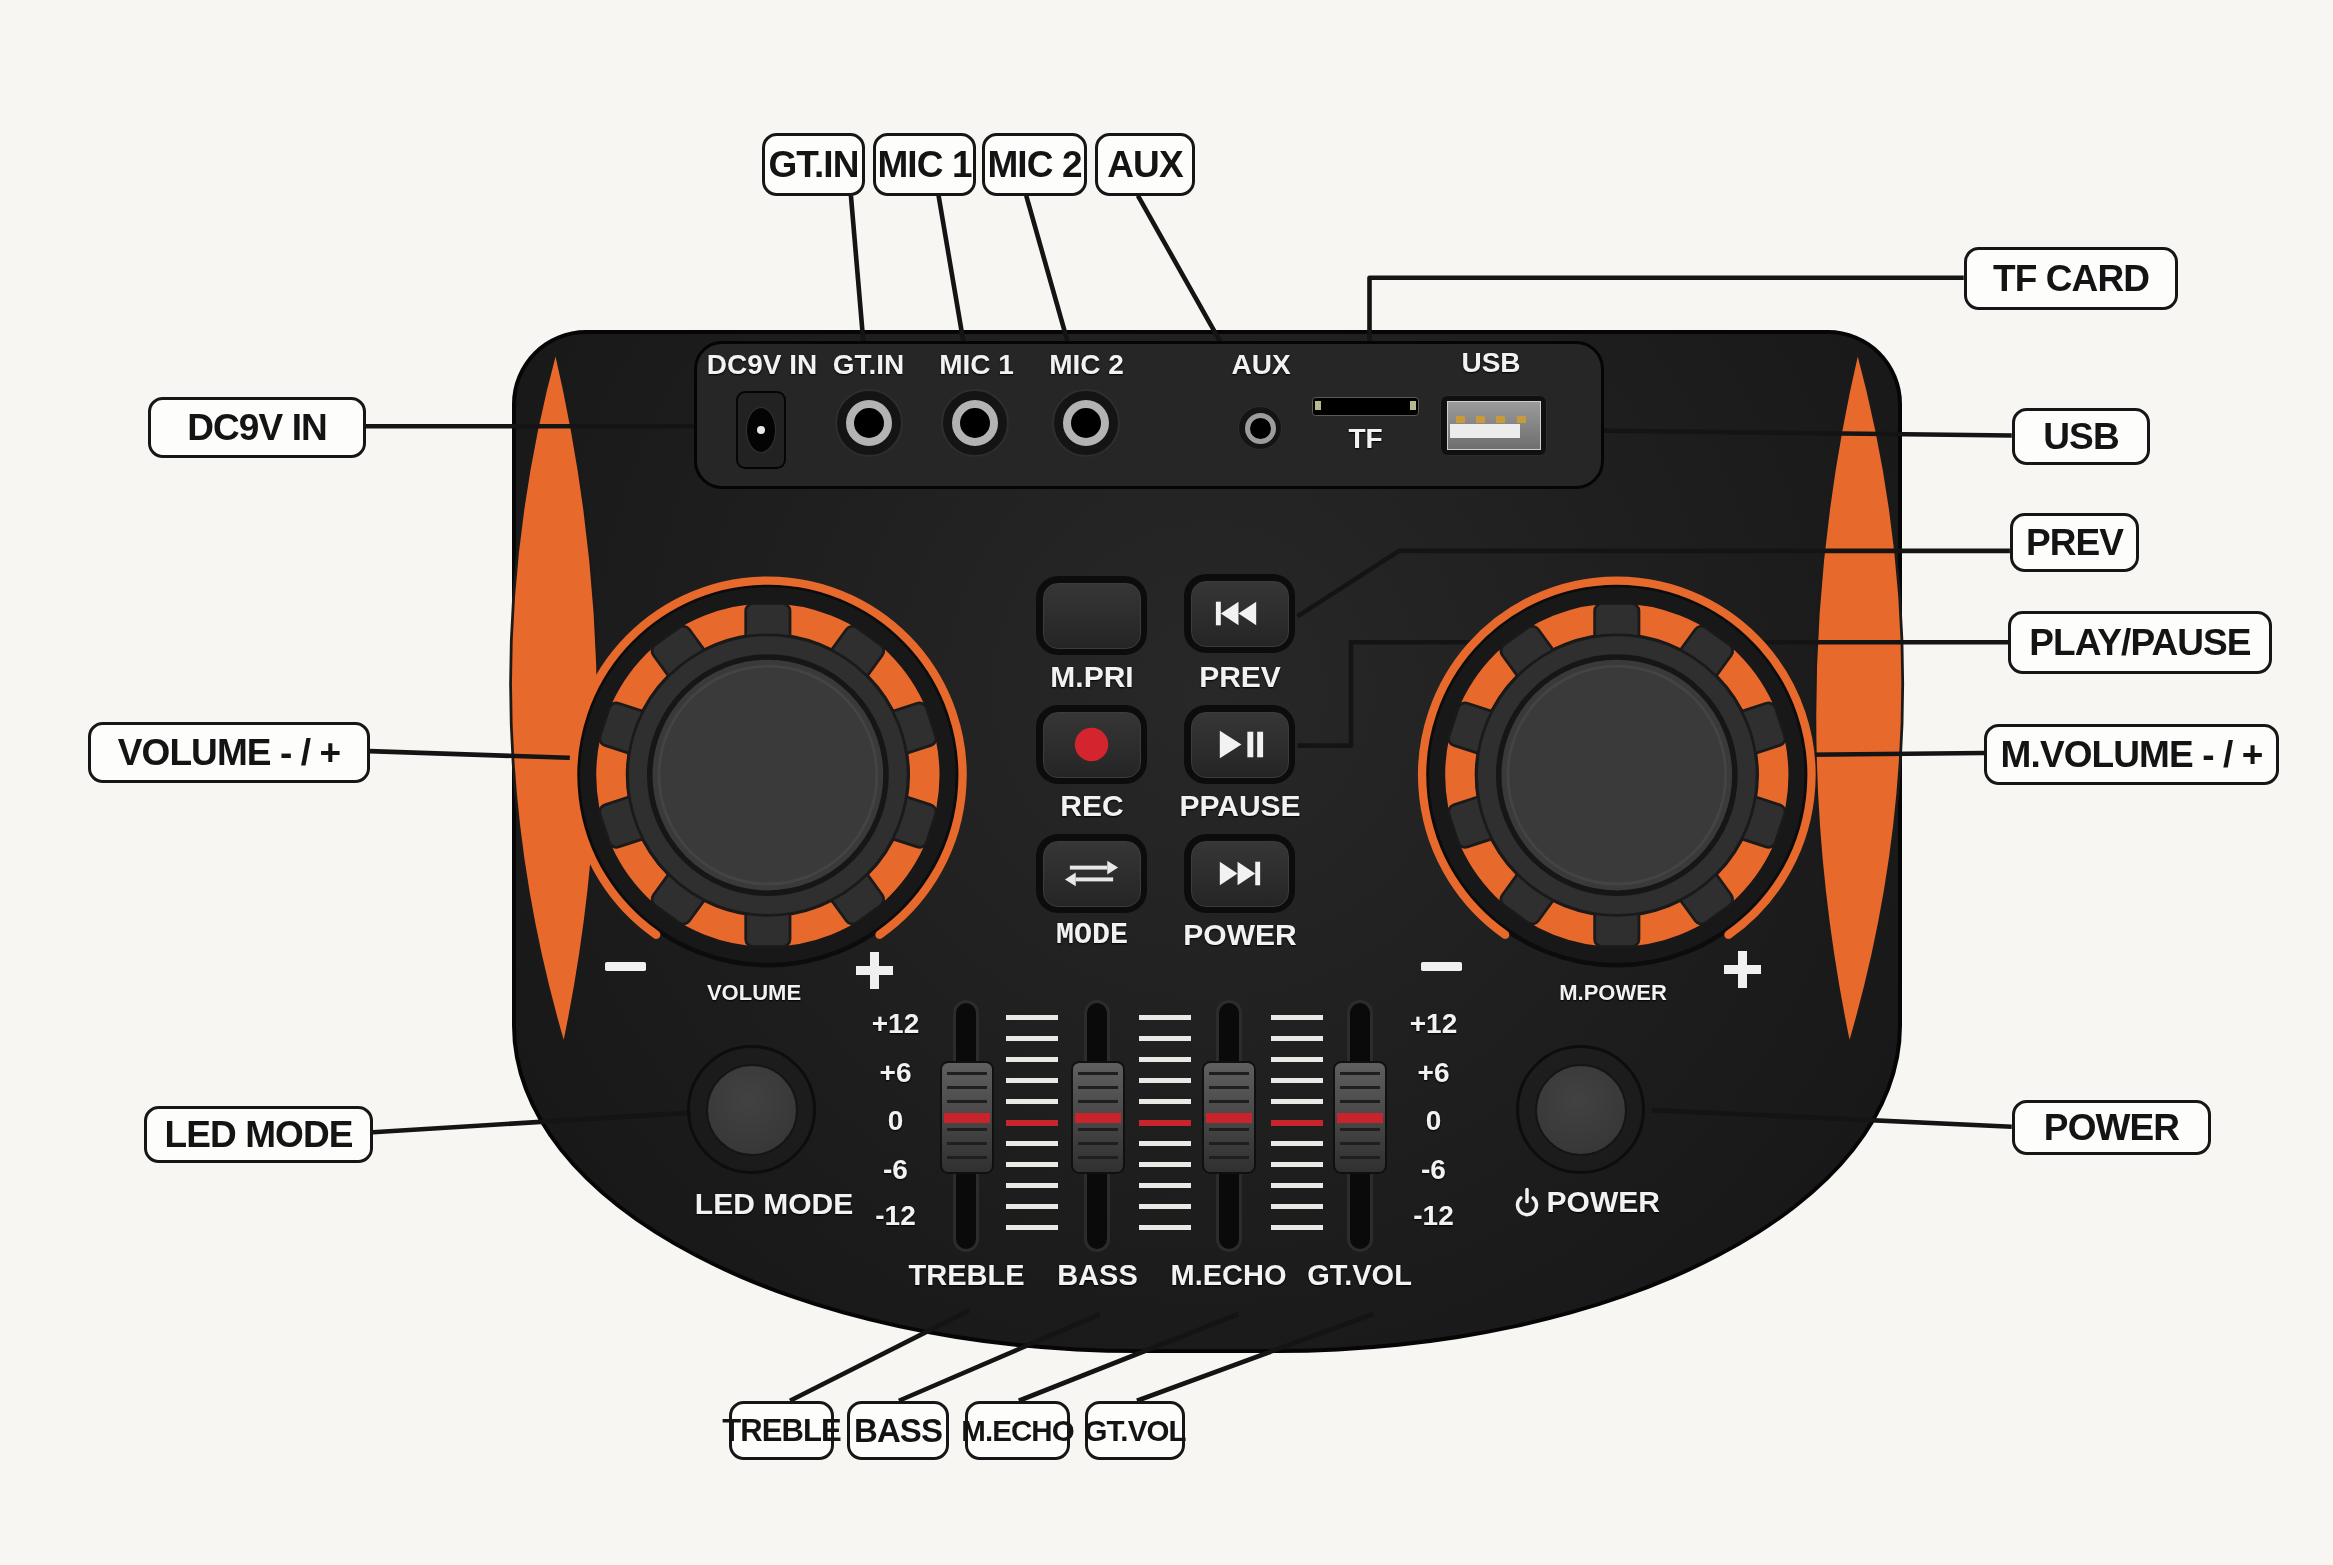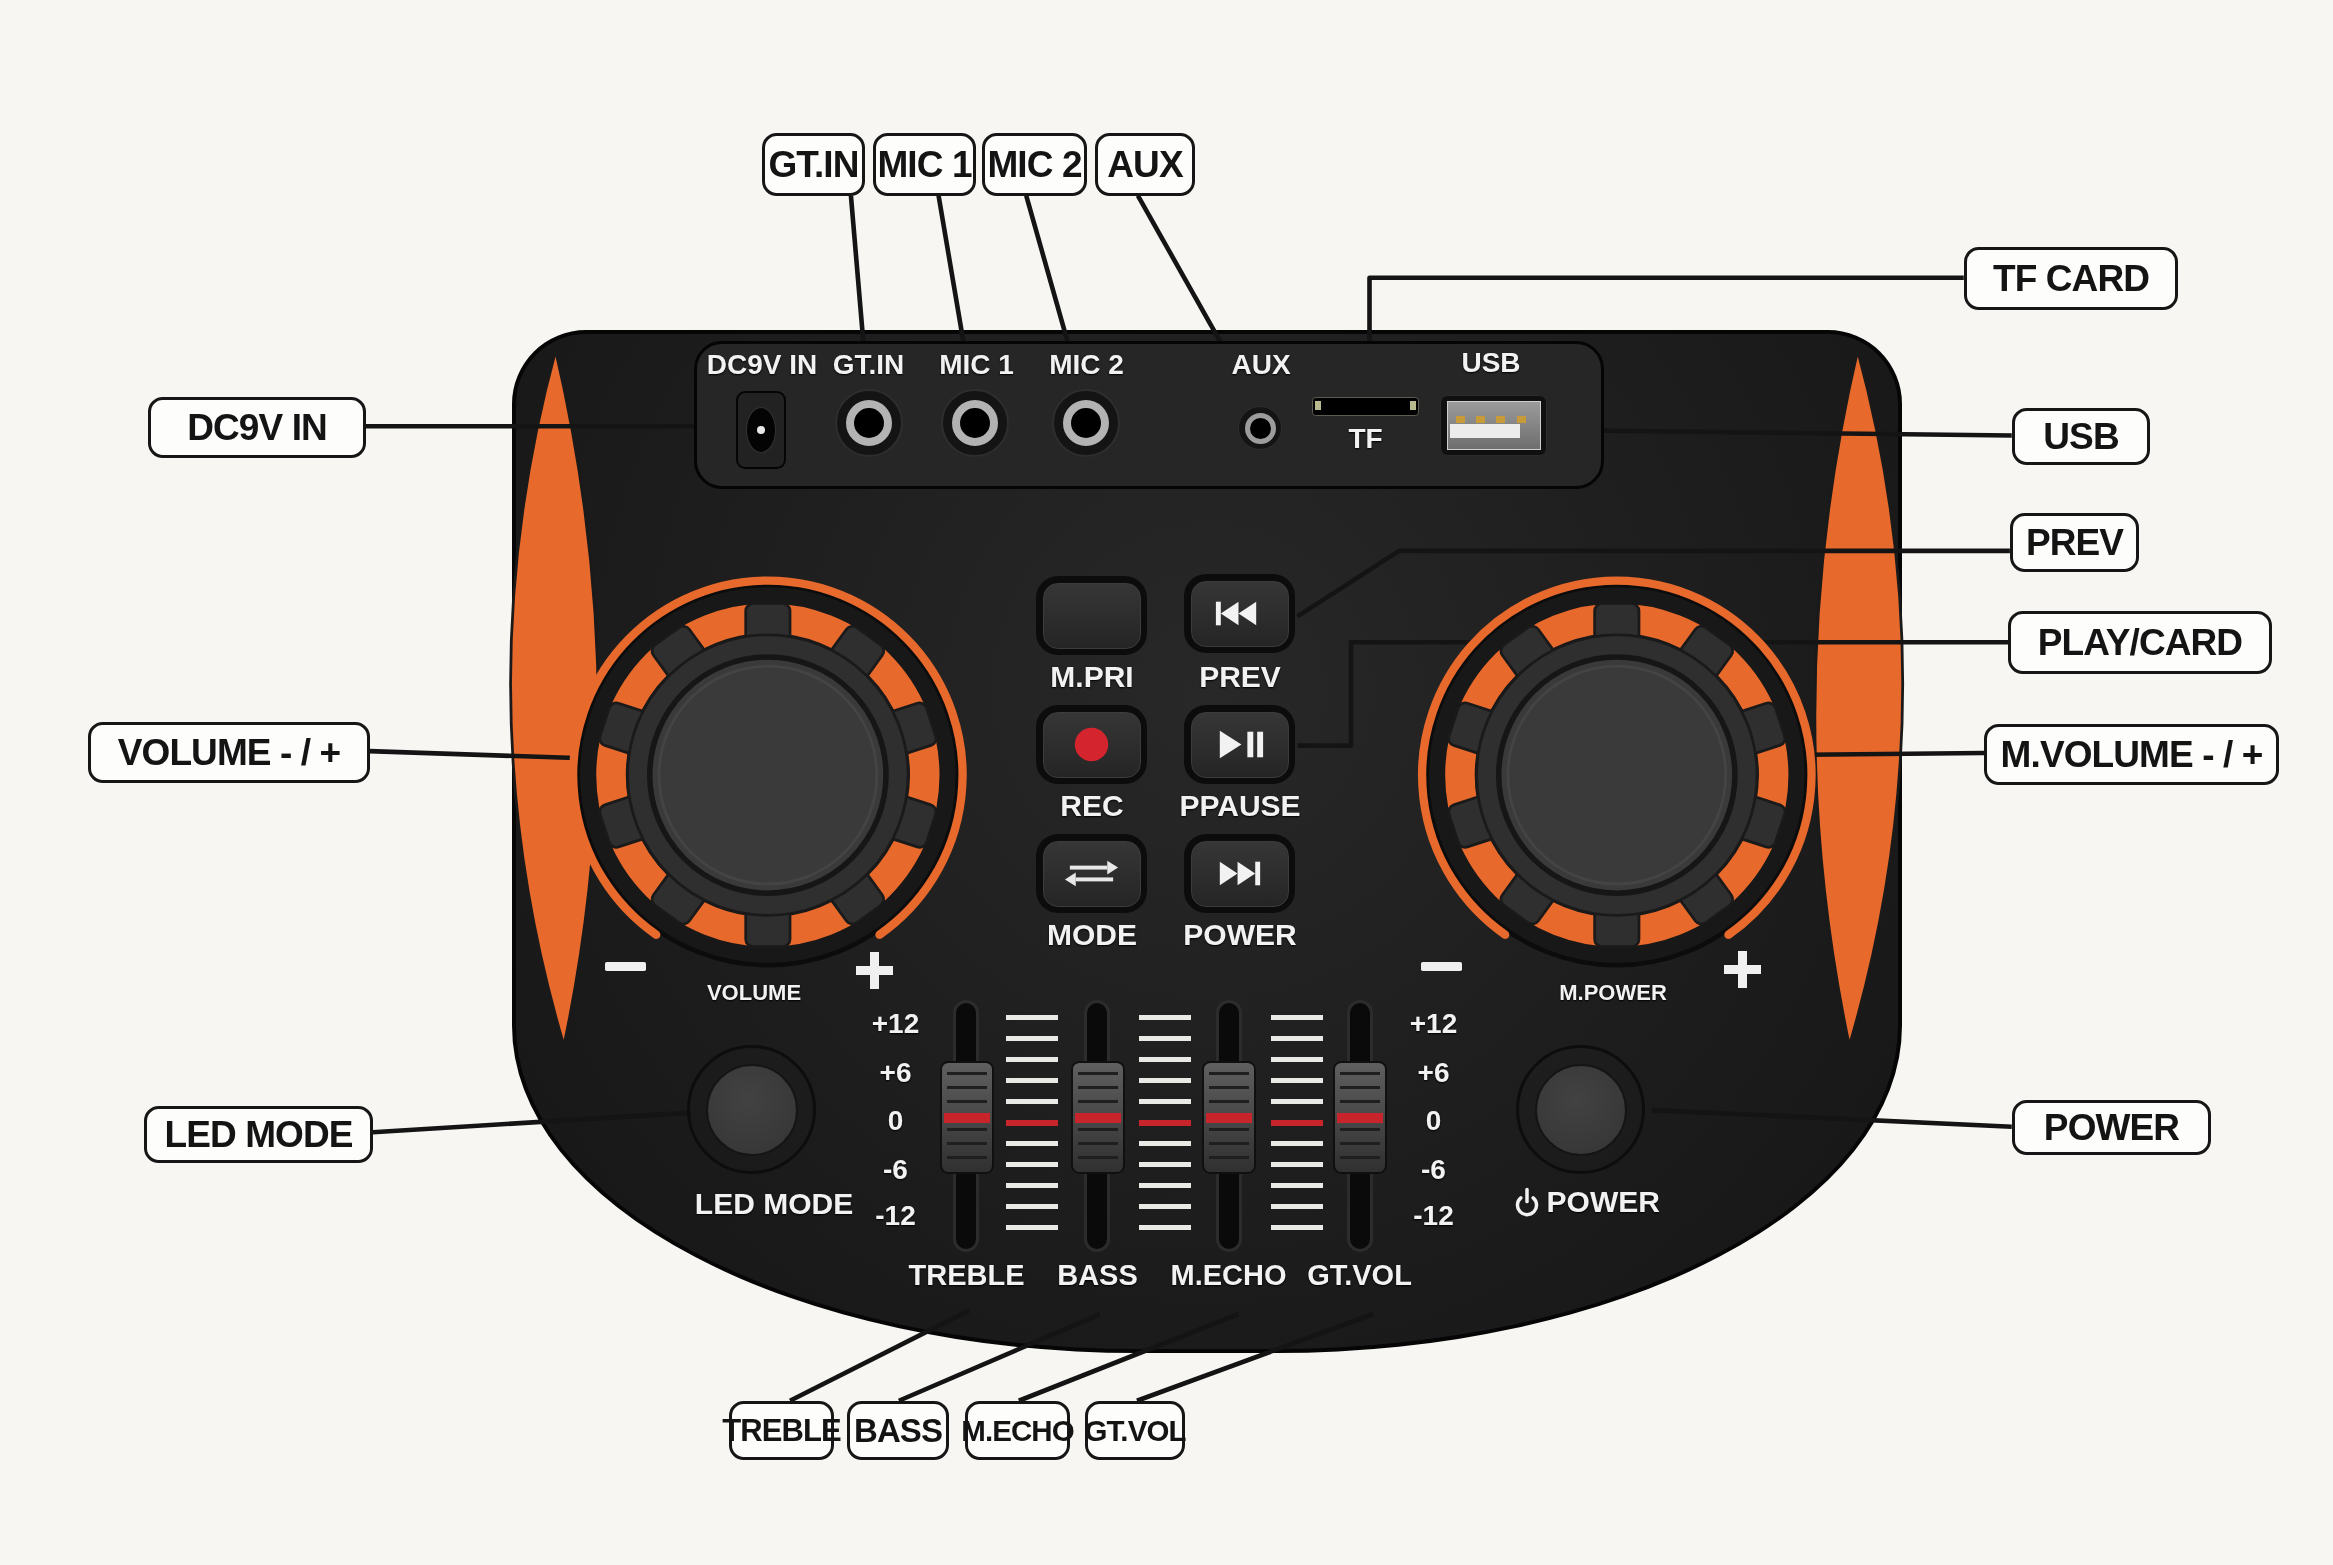--- a/index.html
+++ b/index.html
@@ -234,21 +234,21 @@
             <polygon points="28,8 28,32 46,20"></polygon>
       <rect x="46" y="8" width="5" height="24"></rect>
           </g>
         </svg>
       </div>
   </div>
   <div class="btnlabel" style="left:1018px;top:660px;">M.PRI</div>
   <div class="btnlabel" style="left:1166px;top:660px;">PREV</div>
   <div class="btnlabel" style="left:1018px;top:789px;">REC</div>
   <div class="btnlabel" style="left:1166px;top:789px;">PPAUSE</div>
-  <div class="btnlabel" style="left:1018px;top:918px;">MODE</div>
+  <div class="btnlabel" style="left:1018px;top:918px;font-family:Liberation Mono, monospace;">MODE</div>
   <div class="btnlabel" style="left:1166px;top:918px;">POWER</div>
 
   <div class="minusbar" style="left:605px;top:962px;"></div>
   <div class="plus" style="left:856px;top:952px;">
       <div class="h"></div>
       <div class="v"></div>
     </div>
   <div class="knoblabel" style="left:643px;top:980px;width:222px;">VOLUME</div>
   <div class="minusbar" style="left:1421px;top:962px;"></div>
   <div class="plus" style="left:1724px;top:951px;">
@@ -319,21 +319,21 @@
   </div>
 
   <div class="callout" style="left:762px;top:133px;width:103px;height:63px;">GT.IN</div>
   <div class="callout" style="left:873px;top:133px;width:103px;height:63px;">MIC 1</div>
   <div class="callout" style="left:982px;top:133px;width:105px;height:63px;">MIC 2</div>
   <div class="callout" style="left:1095px;top:133px;width:100px;height:63px;">AUX</div>
   <div class="callout" style="left:1964px;top:247px;width:214px;height:63px;">TF CARD</div>
   <div class="callout" style="left:148px;top:397px;width:218px;height:61px;">DC9V IN</div>
   <div class="callout" style="left:2012px;top:408px;width:138px;height:57px;">USB</div>
   <div class="callout" style="left:2010px;top:513px;width:129px;height:59px;">PREV</div>
-  <div class="callout" style="left:2008px;top:611px;width:264px;height:63px;">PLAY/CARD</div>
+  <div class="callout" style="left:2008px;top:611px;width:264px;height:63px;">PLAY/PAUSE</div>
   <div class="callout" style="left:1984px;top:724px;width:295px;height:61px;">M.VOLUME - / +</div>
   <div class="callout" style="left:88px;top:722px;width:282px;height:61px;">VOLUME - / +</div>
   <div class="callout" style="left:144px;top:1106px;width:229px;height:57px;">LED MODE</div>
   <div class="callout" style="left:2012px;top:1100px;width:199px;height:55px;">POWER</div>
   <div class="callout" style="left:729px;top:1401px;width:105px;height:59px;font-size:31px;">TREBLE</div>
   <div class="callout" style="left:847px;top:1401px;width:102px;height:59px;font-size:33px;">BASS</div>
   <div class="callout" style="left:965px;top:1401px;width:105px;height:59px;font-size:29.5px;">M.ECHO</div>
   <div class="callout" style="left:1085px;top:1401px;width:100px;height:59px;font-size:29.5px;">GT.VOL</div>
 
 </div>

